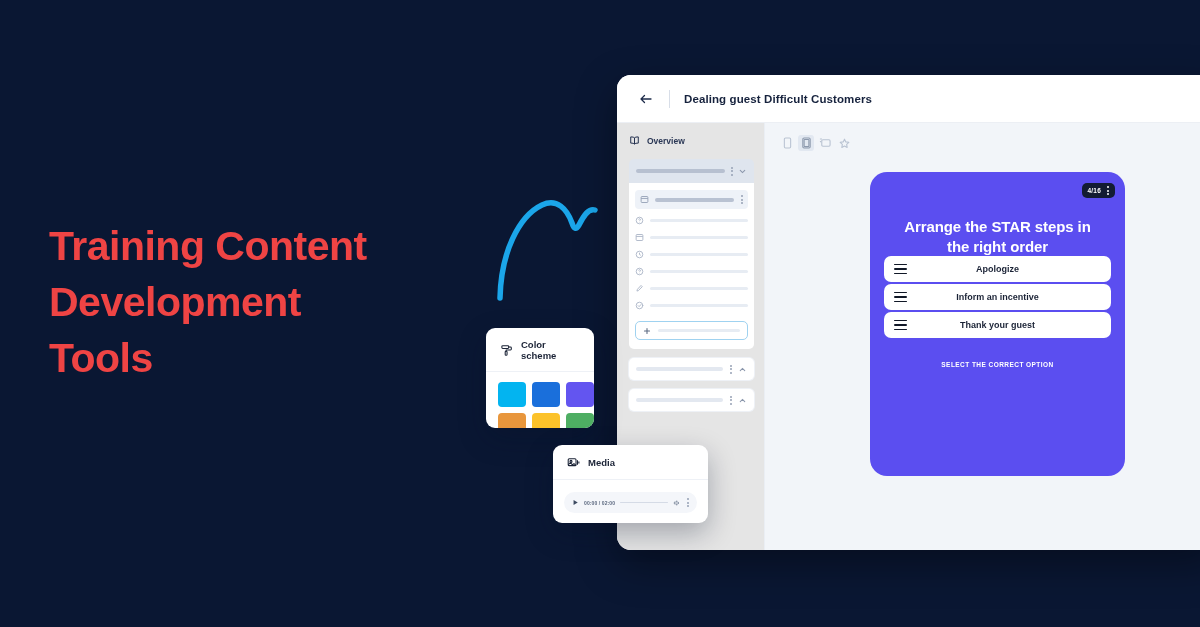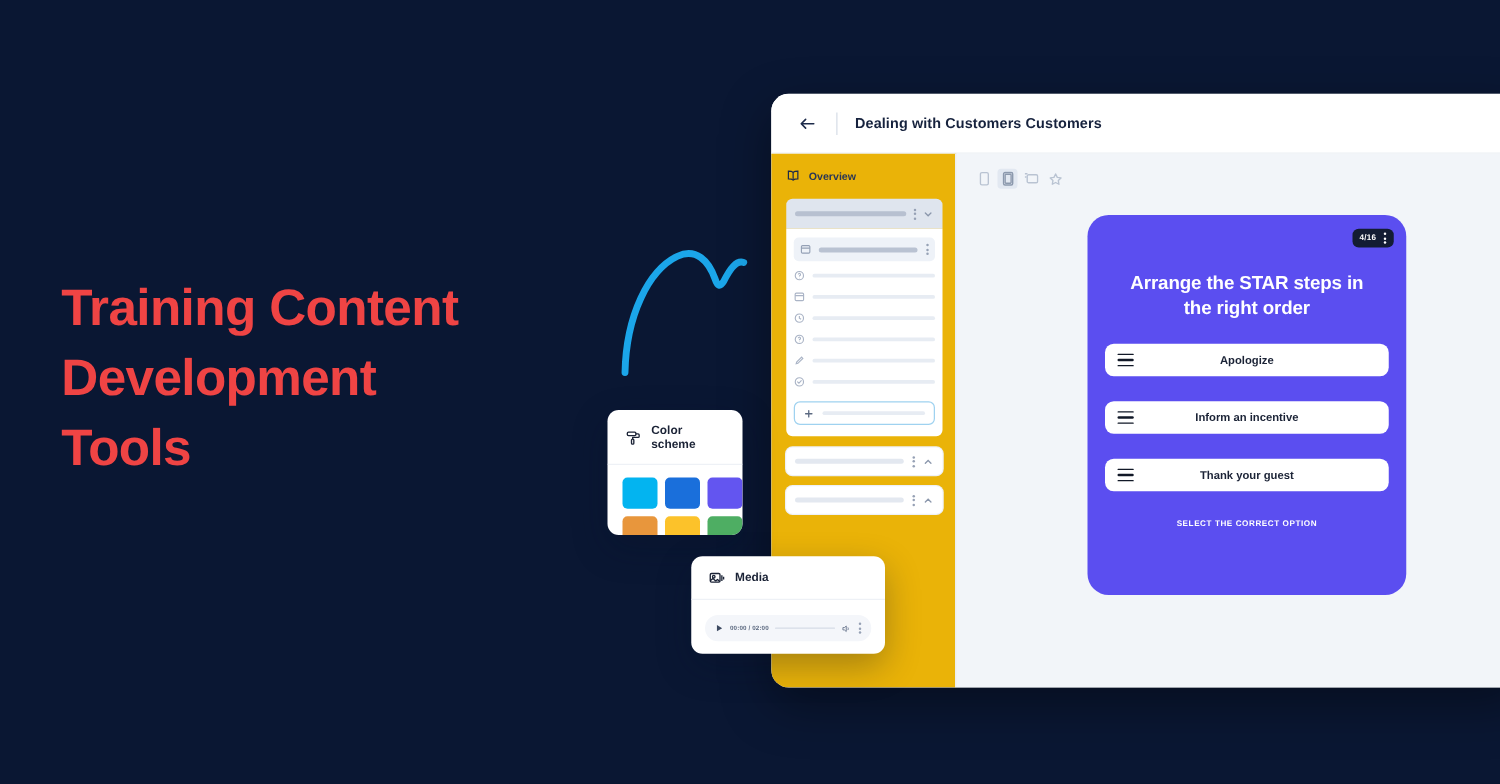--- a/index.html
+++ b/index.html
@@ -50,21 +50,21 @@
     display: flex; align-items: center; justify-content: center;
   }
   .topbar-div { width: 1px; height: 18px; background: #d8dee8; margin: 0 14px; }
   .app-title { font-size: 11.5px; font-weight: 700; color: #16223d; letter-spacing: 0.1px; }
 
   .app-body { display: flex; height: 427px; }
 
   
   .sidebar {
     width: 148px;
-    background: #eab308;
+    background: #e5e5e5;
     padding: 12px 10px 0 12px;
     border-right: 1px solid #eaeef4;
     flex-shrink: 0;
   }
   .sb-head { display: flex; align-items: center; gap: 7px; margin-bottom: 13px; }
   .sb-head-label { font-size: 8.5px; font-weight: 600; color: #2a3755; }
   .book-icon { width: 11px; height: 11px; color: #1d2b4a; }
 
   .sb-group-head {
     background: #dfe5ee;
@@ -149,21 +149,21 @@
   .quiz-badge .dots-v i { background: #ffffff; }
   .quiz-title {
     text-align: center;
     color: #ffffff;
     font-size: 15px;
     font-weight: 800;
     line-height: 1.3;
     padding: 45px 10px 0 10px;
     letter-spacing: -0.1px;
   }
-  .quiz-list { margin-top: 19px; display: flex; flex-direction: column; gap: 20px; }
+  .quiz-list { display: flex; flex-direction: column; gap: 2px; }
   .quiz-item {
     background: #ffffff;
     border-radius: 7px;
     height: 26px;
     display: flex; align-items: center;
     position: relative;
     padding: 0 10px;
   }
   .drag-icon { width: 13px; height: 11px; color: #111827; display: flex; flex-direction: column; justify-content: space-between; }
   .drag-icon span { display: block; height: 1.8px; background: #111827; border-radius: 1px; width: 100%; }
@@ -242,21 +242,21 @@
 
   <div class="app-window">
 
     <div class="app-topbar">
       <div class="back-icon">
         <svg width="16" height="16" viewBox="0 0 16 16" fill="none" stroke="currentColor" stroke-width="1.3" stroke-linecap="round" stroke-linejoin="round">
           <path d="M13 8H3M6.5 4.5L3 8l3.5 3.5"></path>
         </svg>
       </div>
       <div class="topbar-div"></div>
-      <div class="app-title">Dealing with Customers Customers</div>
+      <div class="app-title">Dealing guest Difficult Customers</div>
     </div>
 
     <div class="app-body">
 
       <div class="sidebar">
         <div class="sb-head">
           <svg class="book-icon" viewBox="0 0 16 16" fill="none" stroke="currentColor" stroke-width="1.4">
             <path d="M8 4.2C6.8 3.1 5.2 2.8 2.5 2.8v9c2.7 0 4.3.3 5.5 1.4 1.2-1.1 2.8-1.4 5.5-1.4v-9c-2.7 0-4.3.3-5.5 1.4z"></path>
             <path d="M8 4.2v9"></path>
           </svg>

